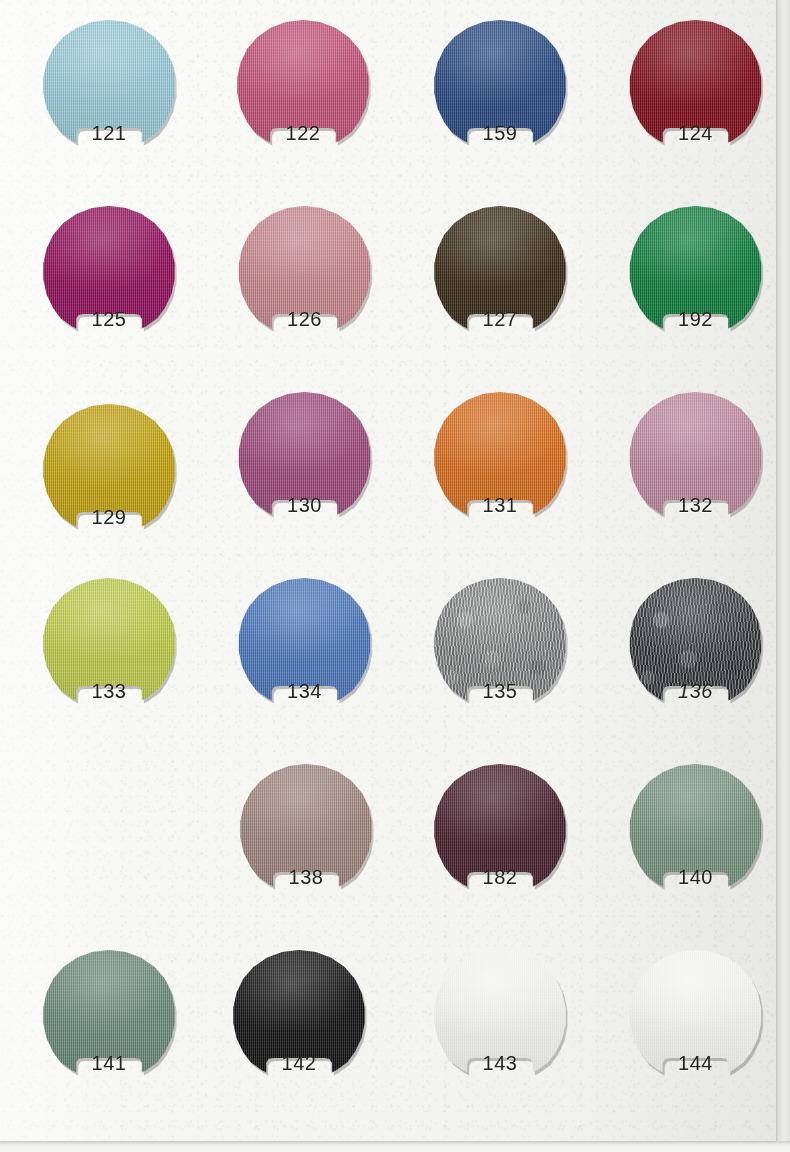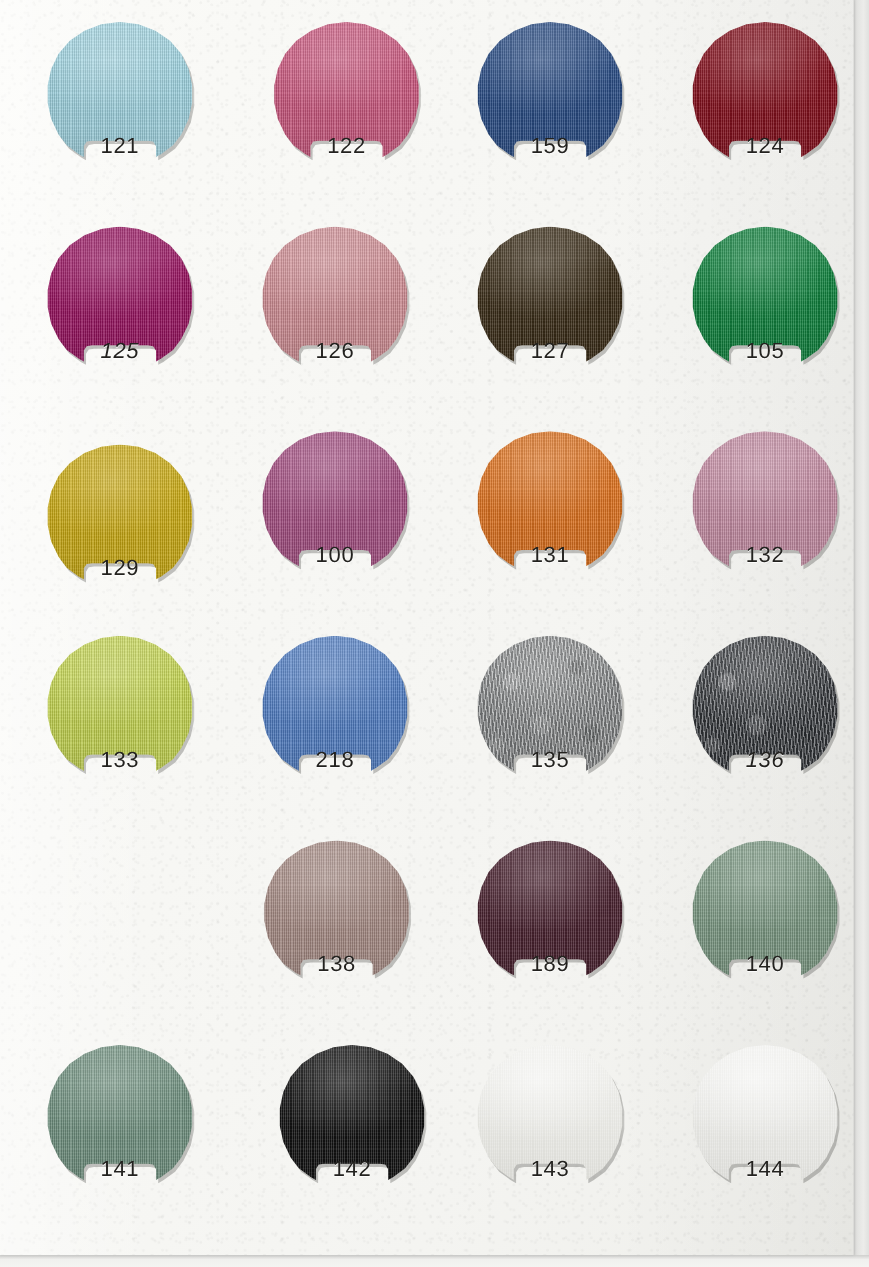--- a/index.html
+++ b/index.html
@@ -226,21 +226,21 @@
 
   <div id="grid">
       <div class="swatch" style="left: 42px; top: 20px;">
         <div class="disc-shadow"></div>
         <div class="disc" style="background: rgb(159, 211, 224);">
           <div class="weave"></div>
           <div class="sheen"></div>
         </div>
         <div class="code">121</div>
       </div>
-      <div class="swatch" style="left: 248px; top: 20px;">
+      <div class="swatch" style="left: 236px; top: 20px;">
         <div class="disc-shadow"></div>
         <div class="disc" style="background: rgb(201, 85, 124);">
           <div class="weave"></div>
           <div class="sheen"></div>
         </div>
         <div class="code">122</div>
       </div>
       <div class="swatch" style="left: 433px; top: 20px;">
         <div class="disc-shadow"></div>
         <div class="disc" style="background: rgb(42, 77, 134);">
@@ -250,21 +250,21 @@
         <div class="code">159</div>
       </div>
       <div class="swatch" style="left: 628.5px; top: 20px;">
         <div class="disc-shadow"></div>
         <div class="disc" style="background: rgb(133, 16, 29);">
           <div class="weave"></div>
           <div class="sheen"></div>
         </div>
         <div class="code">124</div>
       </div>
-      <div class="swatch" style="left: 42px; top: 206px; font-style: italic;">
+      <div class="swatch" style="left: 42px; top: 206px;">
         <div class="disc-shadow"></div>
         <div class="disc" style="background: rgb(150, 17, 94);">
           <div class="weave"></div>
           <div class="sheen"></div>
         </div>
         <div class="code">125</div>
       </div>
       <div class="swatch" style="left: 237.5px; top: 206px;">
         <div class="disc-shadow"></div>
         <div class="disc" style="background: rgb(207, 141, 147);">
@@ -280,37 +280,37 @@
           <div class="sheen"></div>
         </div>
         <div class="code">127</div>
       </div>
       <div class="swatch" style="left: 628.5px; top: 206px;">
         <div class="disc-shadow"></div>
         <div class="disc" style="background: rgb(16, 131, 62);">
           <div class="weave"></div>
           <div class="sheen"></div>
         </div>
-        <div class="code">105</div>
+        <div class="code">192</div>
       </div>
       <div class="swatch" style="left: 42px; top: 404px;">
         <div class="disc-shadow"></div>
         <div class="disc" style="background: rgb(201, 169, 17);">
           <div class="weave"></div>
           <div class="sheen"></div>
         </div>
         <div class="code">129</div>
       </div>
       <div class="swatch" style="left: 237.5px; top: 392px;">
         <div class="disc-shadow"></div>
         <div class="disc" style="background: rgb(163, 77, 129);">
           <div class="weave"></div>
           <div class="sheen"></div>
         </div>
-        <div class="code">100</div>
+        <div class="code">130</div>
       </div>
       <div class="swatch" style="left: 433px; top: 392px;">
         <div class="disc-shadow"></div>
         <div class="disc" style="background: rgb(224, 115, 31);">
           <div class="weave"></div>
           <div class="sheen"></div>
         </div>
         <div class="code">131</div>
       </div>
       <div class="swatch" style="left: 628.5px; top: 392px;">
@@ -328,21 +328,21 @@
           <div class="sheen"></div>
         </div>
         <div class="code">133</div>
       </div>
       <div class="swatch" style="left: 237.5px; top: 578px;">
         <div class="disc-shadow"></div>
         <div class="disc" style="background: rgb(79, 124, 194);">
           <div class="weave"></div>
           <div class="sheen"></div>
         </div>
-        <div class="code">218</div>
+        <div class="code">134</div>
       </div>
       <div class="swatch heather" style="left: 433px; top: 578px;">
         <div class="disc-shadow"></div>
         <div class="disc" style="background: rgb(154, 157, 158);">
           <div class="weave"></div>
           <div class="sheen"></div>
         </div>
         <div class="code">135</div>
       </div>
       <div class="swatch heather" style="left: 628.5px; top: 578px; font-style: italic;">
@@ -360,39 +360,39 @@
           <div class="sheen"></div>
         </div>
         <div class="code">138</div>
       </div>
       <div class="swatch" style="left: 433px; top: 764px;">
         <div class="disc-shadow"></div>
         <div class="disc" style="background: rgb(74, 34, 48);">
           <div class="weave"></div>
           <div class="sheen"></div>
         </div>
-        <div class="code">189</div>
+        <div class="code">182</div>
       </div>
       <div class="swatch" style="left: 628.5px; top: 764px;">
         <div class="disc-shadow"></div>
         <div class="disc" style="background: rgb(125, 155, 133);">
           <div class="weave"></div>
           <div class="sheen"></div>
         </div>
         <div class="code">140</div>
       </div>
       <div class="swatch" style="left: 42px; top: 950px; text-decoration: underline;">
         <div class="disc-shadow"></div>
         <div class="disc" style="background: rgb(111, 144, 126);">
           <div class="weave"></div>
           <div class="sheen"></div>
         </div>
         <div class="code">141</div>
       </div>
-      <div class="swatch" style="left: 253px; top: 950px;">
+      <div class="swatch" style="left: 232px; top: 950px;">
         <div class="disc-shadow"></div>
         <div class="disc" style="background: rgb(19, 19, 19);">
           <div class="weave"></div>
           <div class="sheen"></div>
         </div>
         <div class="code">142</div>
       </div>
       <div class="swatch paperwhite" style="left: 433px; top: 950px;">
         <div class="disc-shadow"></div>
         <div class="disc" style="background: rgb(241, 241, 236);">

